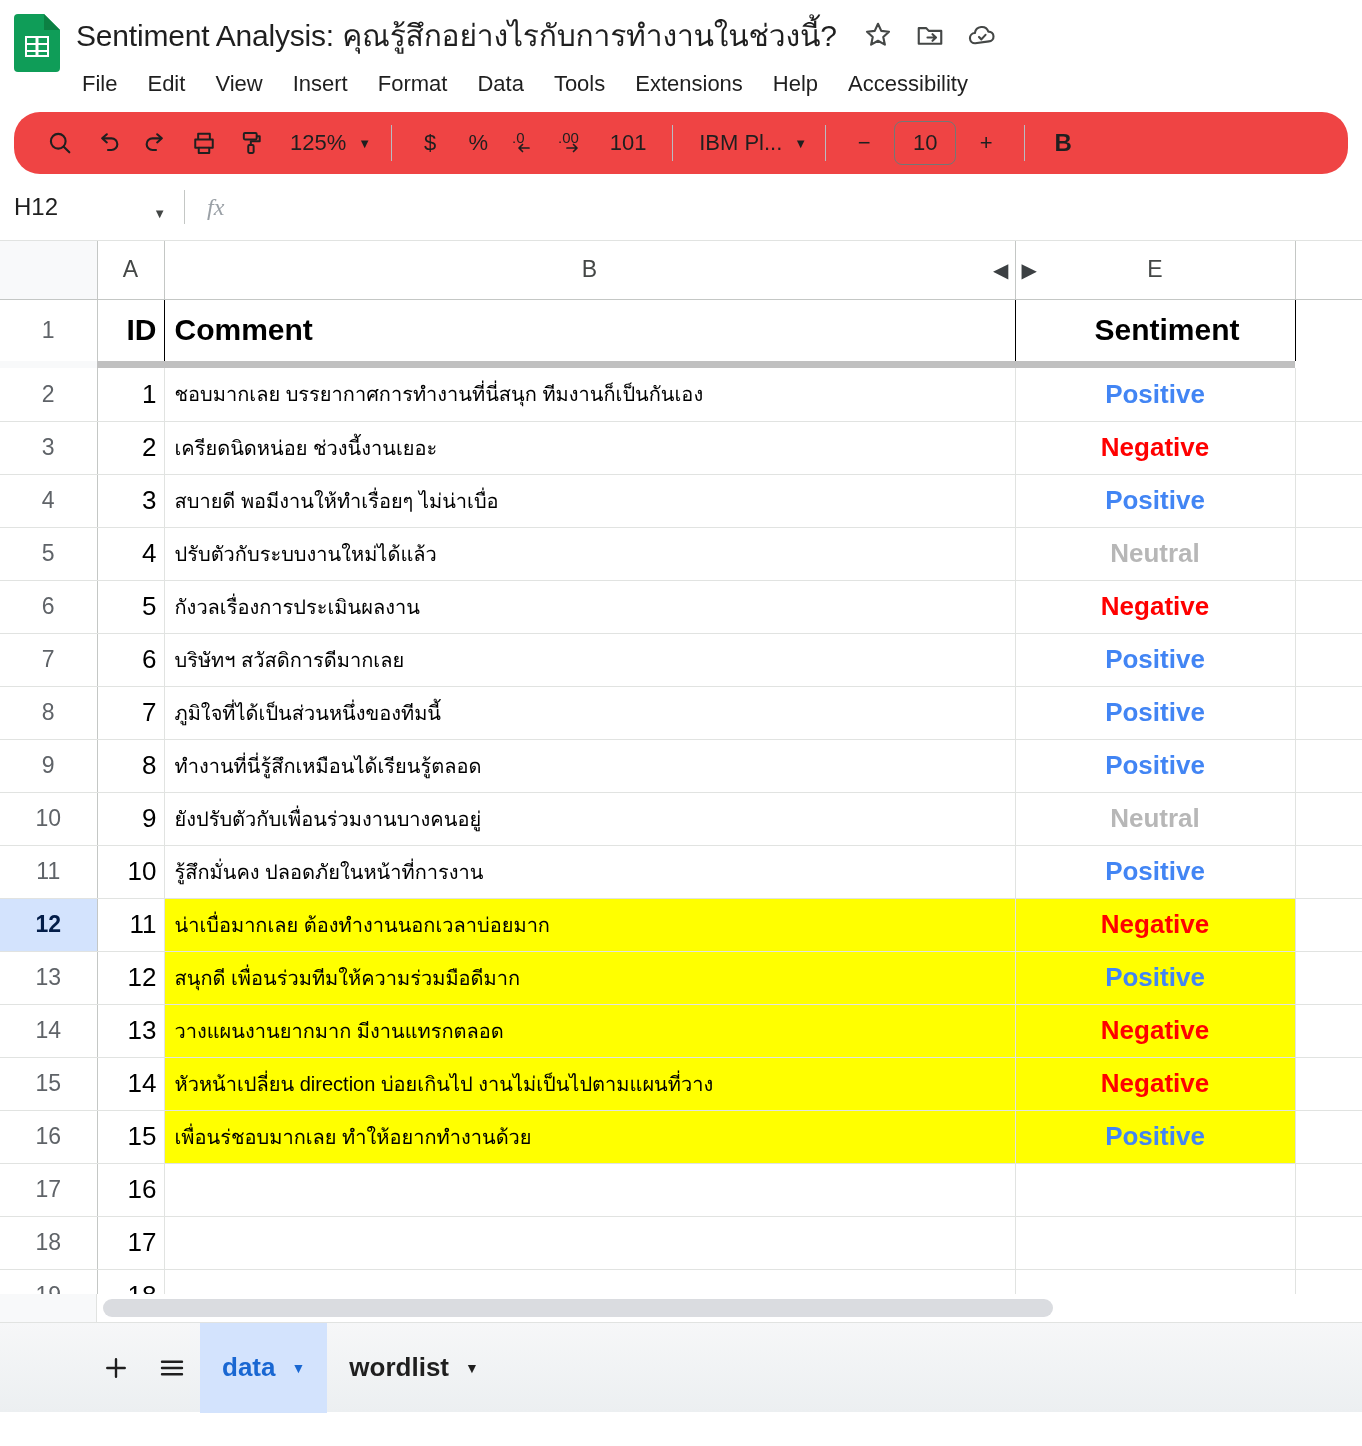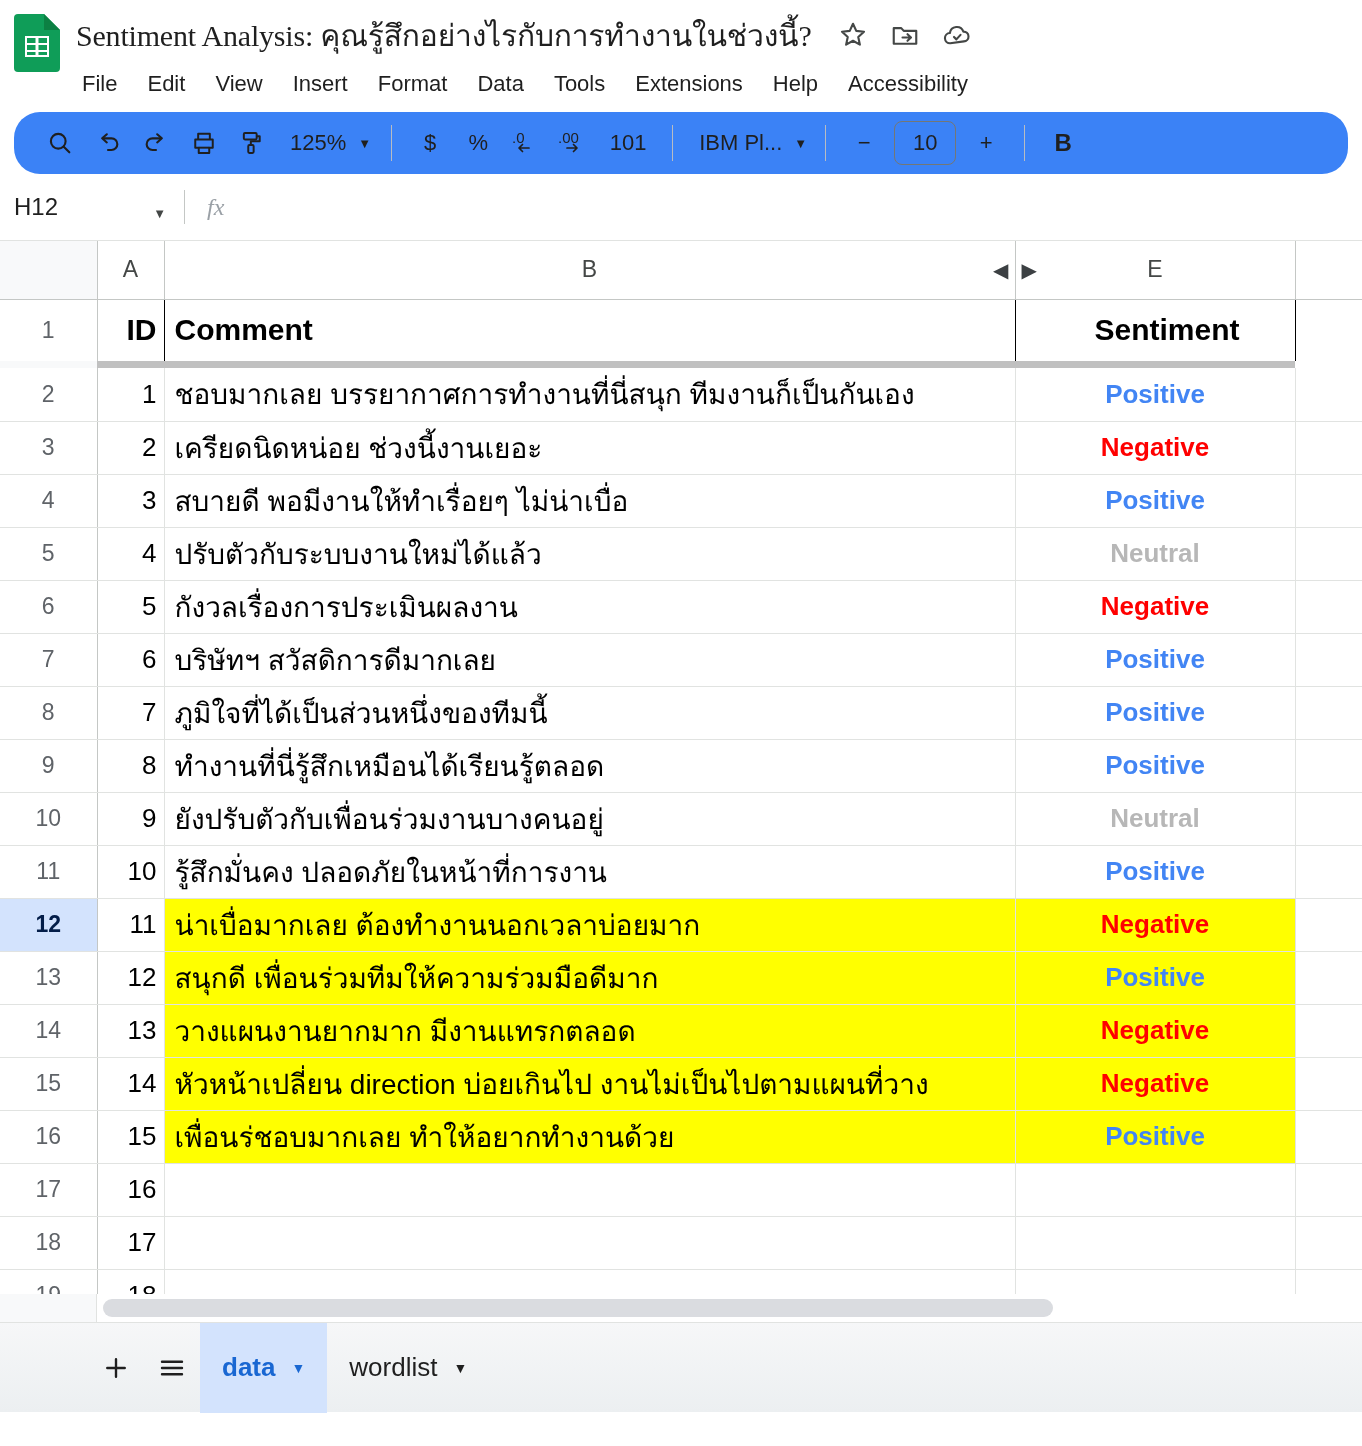--- a/index.html
+++ b/index.html
@@ -10,35 +10,35 @@
     overflow: hidden;
   }
 
   
   .titlebar { display: flex; align-items: flex-start; padding: 8px 0 0 14px; height: 112px; }
   .sheets-logo { width: 46px; height: 58px; margin-top: 6px; flex: 0 0 auto; }
   .title-col { margin-left: 16px; display: flex; flex-direction: column; }
   .title-row { display: flex; align-items: center; height: 54px; }
   .doc-title {
     font-size: 30px; color: #1f1f1f; font-weight: 400;
-    white-space: nowrap; letter-spacing: -0.2px; font-family: Liberation Serif, serif;
+    white-space: nowrap; letter-spacing: -0.2px;
   }
   .title-icons { display: flex; align-items: center; gap: 22px; margin-left: 26px; }
   .ticon { width: 30px; height: 30px; color: #444746; display: block; cursor: pointer; }
   .menubar { display: flex; align-items: center; gap: 0; height: 44px; }
   .menu-item {
     font-size: 22px; color: #1f1f1f; padding: 4px 15px; border-radius: 6px;
     cursor: pointer; white-space: nowrap;
   }
   .menu-item:first-child { padding-left: 6px; }
 
   
   .toolbar-wrap { padding: 0 14px; }
   .toolbar {
-    background: #3b82f6; border-radius: 26px; height: 62px;
+    background: #ef4444; border-radius: 26px; height: 62px;
     display: flex; align-items: center; padding: 0 22px; gap: 0;
   }
   .tb-btn {
     width: 48px; height: 48px; display: flex; align-items: center; justify-content: center;
     border-radius: 50%; cursor: pointer; color: #1f1f1f; flex: 0 0 auto;
   }
   .tb-btn svg { display: block; }
   .tb-zoom {
     display: flex; align-items: center; cursor: pointer; padding: 0 6px 0 14px;
     height: 44px; border-radius: 6px;
@@ -100,21 +100,21 @@
 
   
   tr.datarow td { height: 53px; border-right: 1px solid #e1e3e1; border-bottom: 1px solid #e1e3e1;
                   vertical-align: middle; overflow: hidden; }
   td.rowhdr {
     background: #ffffff; border-right: 1px solid #c4c7c5 !important; text-align: center;
     font-size: 23px; color: #5f6368; cursor: pointer;
   }
   td.rowhdr.sel { background: #d3e3fd; color: #041e49; font-weight: 700; }
   td.cell-a { text-align: right; padding-right: 7px; font-size: 26px; color: #000; white-space: nowrap; }
-  td.cell-b { text-align: left; padding-left: 10px; font-size: 28px; color: #000;
+  td.cell-b { text-align: left; padding-left: 10px; font-size: 20px; color: #000;
               white-space: nowrap; overflow: hidden; }
   td.cell-e { text-align: center; font-size: 26px; font-weight: 700; white-space: nowrap; }
   td.pad { border-right: none; background: #fff; }
 
   
   tr.headrow td { height: 62px; border-right: 1px solid #000000; border-bottom: none; vertical-align: middle; }
   tr.headrow td.cell-a, tr.headrow td.cell-b { font-size: 30px; font-weight: 700; }
   tr.headrow td.cell-e { font-size: 30px; font-weight: 700; color: #000; padding-left: 24px; }
   .freeze-line td { height: 7px; background: #c0c0c0; border: none; padding: 0; }
   .freeze-line td.corner-fz { background: #f8f9fa; }
@@ -134,21 +134,21 @@
   .tabbar {
     height: 90px; display: flex; align-items: center; padding-left: 88px;
     background: linear-gradient(#f6f7f8, #eceff1); border-top: 1px solid #e1e3e1;
   }
   .tab-icon-btn {
     width: 56px; height: 56px; display: flex; align-items: center; justify-content: center;
     color: #1f1f1f; cursor: pointer; border-radius: 50%; flex: 0 0 auto;
   }
   .sheet-tab {
     display: flex; align-items: center; gap: 16px; height: 90px; padding: 0 22px;
-    font-size: 26px; color: #1f1f1f; cursor: pointer; white-space: nowrap;
+    font-size: 26px; color: #1f1f1f; cursor: pointer; white-space: nowrap; font-weight: bold;
   }
   .sheet-tab.active { background: #d3e3fd; color: #1967d2; font-weight: 700; }
   .sheet-tab .tcaret { font-size: 14px; line-height: 1; }
 </style>
 </head>
 <body>
 
 <div class="titlebar">
   <svg class="sheets-logo" viewBox="0 0 46 58">
     <path d="M4 0h26l16 16v38a4 4 0 0 1-4 4H4a4 4 0 0 1-4-4V4a4 4 0 0 1 4-4z" fill="#0f9d58"></path>

